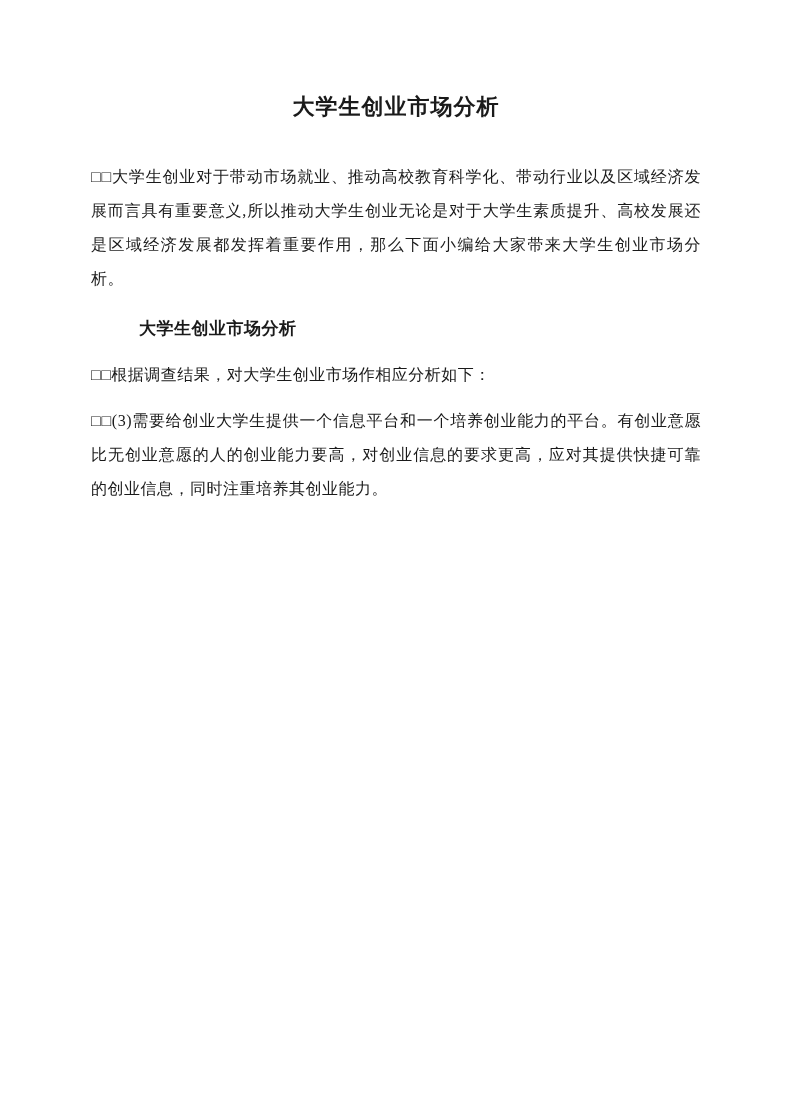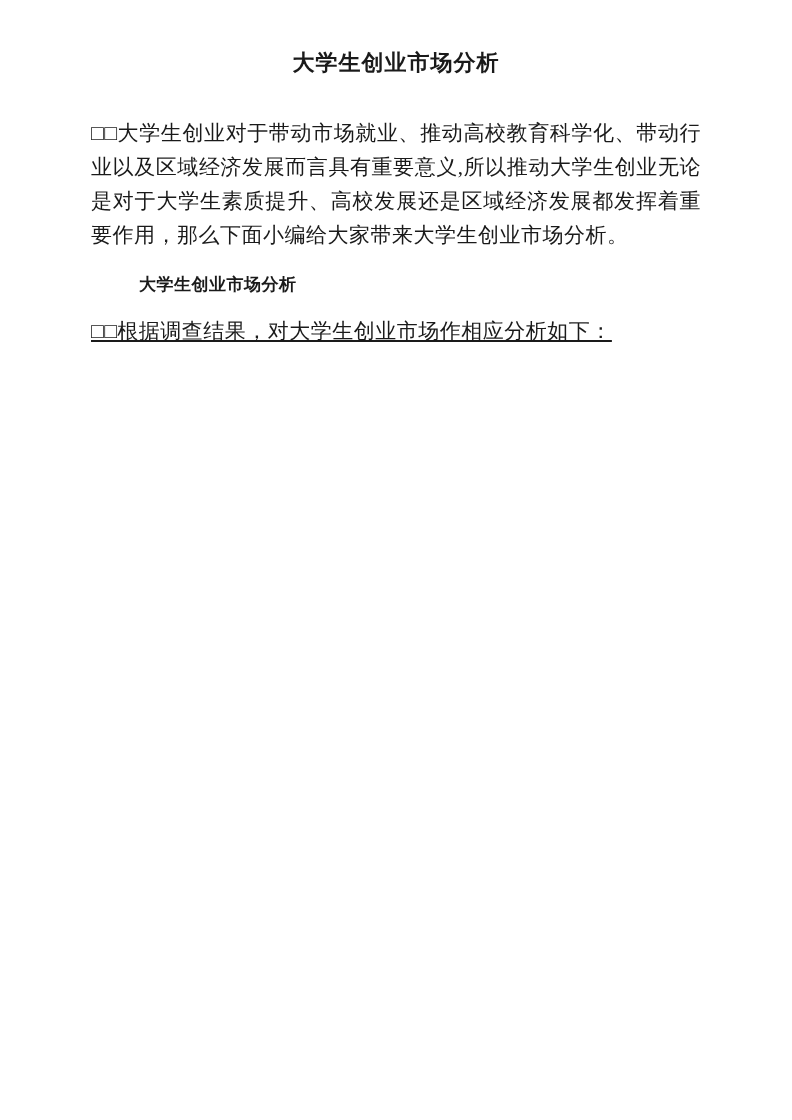--- a/index.html
+++ b/index.html
@@ -8,61 +8,61 @@
     background: #ffffff;
   }
   .page {
     position: relative;
     width: 792px;
     height: 1120px;
     margin: 0 auto;
     background: #ffffff;
     overflow: hidden;
     box-sizing: border-box;
-    padding: 46px 91px 0 91px;
+    padding: 90px 91px 0 91px;
     font-family: "Liberation Serif", "DejaVu Serif", serif;
     color: #1a1a1a;
   }
   .doc-title {
     font-size: 22px;
     line-height: 34px;
     font-weight: bold;
     text-align: center;
     margin: 0 0 36px 0;
     letter-spacing: 1px;
   }
   .para {
-    font-size: 21px;
+    font-size: 16px;
     line-height: 34px;
     text-align: justify;
     margin: 0 0 12px 0;
     letter-spacing: 0.5px;
     word-break: break-all;
   }
   .section-heading {
     font-size: 17px;
     line-height: 34px;
     font-weight: bold;
     margin: 16px 0 12px 0;
     padding-left: 48px;
     letter-spacing: 0.5px;
   }
   .lead {
     margin-bottom: 12px;
-    text-decoration: underline;
   }
 </style>
 </head>
 <body>
 
 <div class="page">
   <h1 class="doc-title">大学生创业市场分析</h1>
 
   <p class="para">□□大学生创业对于带动市场就业、推动高校教育科学化、带动行业以及区域经济发展而言具有重要意义,所以推动大学生创业无论是对于大学生素质提升、高校发展还是区域经济发展都发挥着重要作用，那么下面小编给大家带来大学生创业市场分析。</p>
 
   <h2 class="section-heading">大学生创业市场分析</h2>
 
   <p class="para lead">□□根据调查结果，对大学生创业市场作相应分析如下：</p>
 
 
 
+  <p class="para">□□(3)需要给创业大学生提供一个信息平台和一个培养创业能力的平台。有创业意愿比无创业意愿的人的创业能力要高，对创业信息的要求更高，应对其提供快捷可靠的创业信息，同时注重培养其创业能力。</p>
 
 </div>
 
 </body></html>

